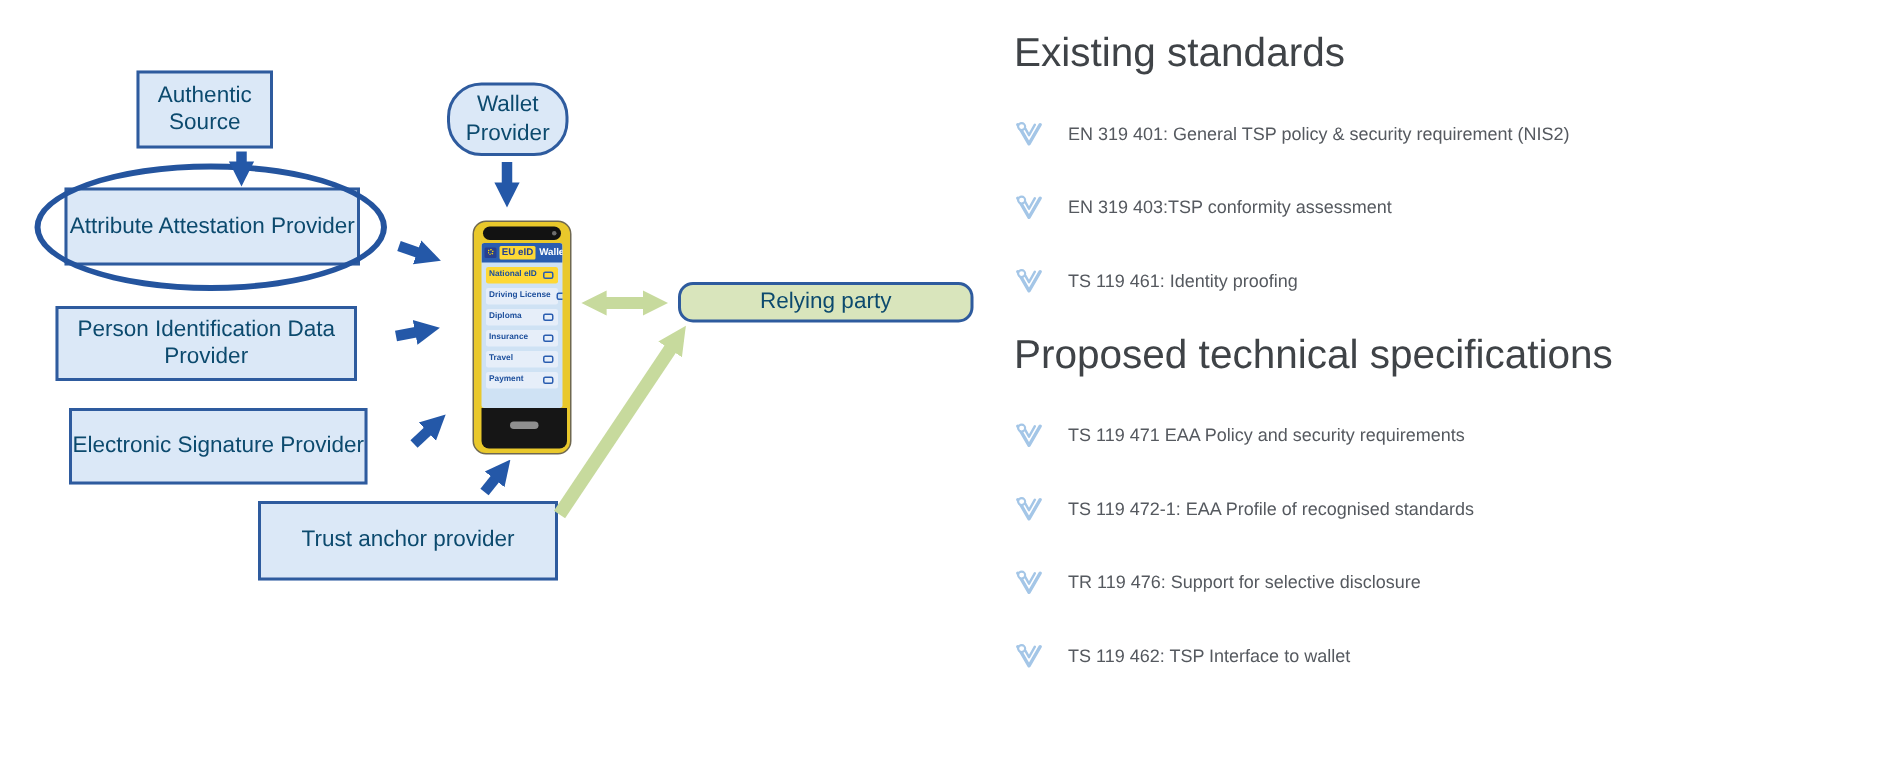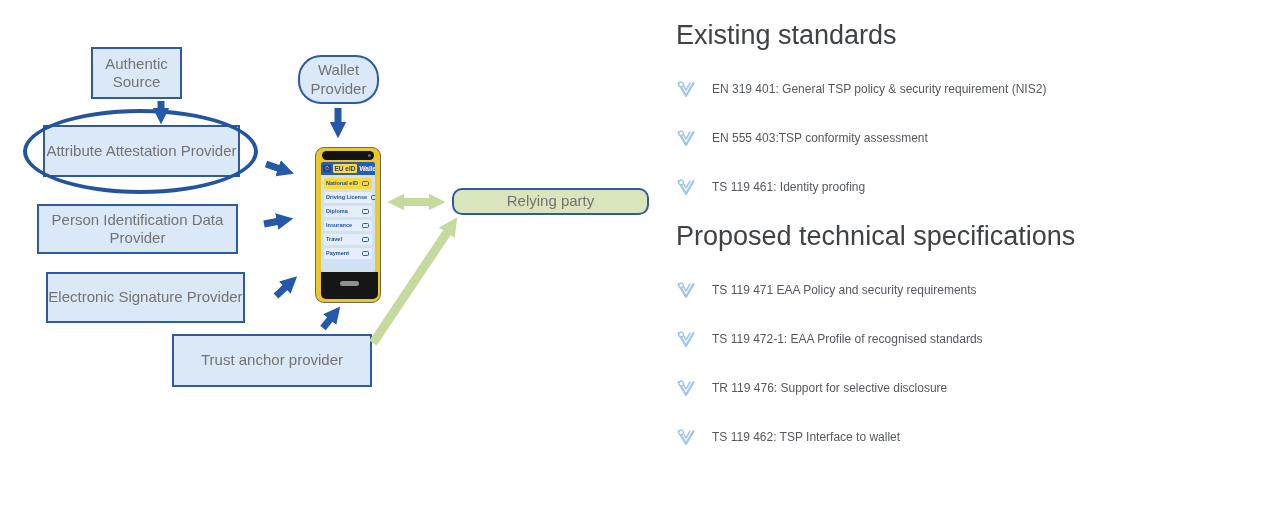--- a/index.html
+++ b/index.html
@@ -2,21 +2,21 @@
 <html style="--c-box-fill: #dbe8f7; --c-box-border: #2e5b9e; --c-ellipse: #24549e; --c-arrow-blue: #2458a8; --c-arrow-green: #c7da9d; --c-relying-fill: #d9e5bc; --c-phone-yellow: #e9c82b; --c-highlight-yellow: #fed835; --c-header-blue: #2a5db0;"><head>
 <meta charset="utf-8">
 <style>
   html,body{margin:0;padding:0;background:#fff;}
   .stage{position:relative;width:1261px;height:509px;background:#fff;overflow:hidden;
          font-family:"Liberation Sans",sans-serif;}
 
   
   .node{position:absolute;background:var(--c-box-fill);border:2px solid var(--c-box-border);
         display:flex;align-items:center;justify-content:center;text-align:center;
-        font-size:15px;line-height:1.22;color:#737373;box-sizing:border-box;z-index:2;}
+        font-size:15px;line-height:1.22;color:#0c4a6e;box-sizing:border-box;z-index:2;}
   .n-authentic{left:91px;top:47px;width:91px;height:52px;}
   .n-aap{left:43px;top:125px;width:197px;height:52px;border-width:2.5px;justify-content:center;}
   .n-pidp{left:37px;top:204px;width:201px;height:50px;}
   .n-esp{left:46px;top:272px;width:199px;height:51px;}
   .n-tap{left:172px;top:334px;width:200px;height:53px;}
   .n-wallet{left:298px;top:55px;width:81px;height:49px;border-radius:23px;}
   .n-relying{left:452px;top:188px;width:197px;height:27px;background:var(--c-relying-fill);z-index:2;border-radius:10px;}
 
   .ellipse{position:absolute;left:23px;top:109px;width:235px;height:85px;
            border:4.5px solid var(--c-ellipse);border-radius:50%;z-index:3;
@@ -164,21 +164,21 @@
               <circle cx="4.4" cy="3.2" r="2.2" fill="#fff" stroke="#a4c6e7" stroke-width="1.3"></circle>
             </svg></span>
           <span class="std-text">EN 319 401: General TSP policy &amp; security requirement (NIS2)</span>
         </div>
         <div class="std-item">
           <span class="std-bullet"><svg width="20" height="17" viewBox="0 0 18 16" fill="none">
               <path d="M2 2 L9 14 L16 2" stroke="#a4c6e7" stroke-width="2.1" stroke-linecap="round" stroke-linejoin="round"></path>
               <path d="M5.3 2 L9 8.6 L12.7 2" stroke="#a4c6e7" stroke-width="1.5" stroke-linecap="round" stroke-linejoin="round"></path>
               <circle cx="4.4" cy="3.2" r="2.2" fill="#fff" stroke="#a4c6e7" stroke-width="1.3"></circle>
             </svg></span>
-          <span class="std-text">EN 555 403:TSP conformity assessment</span>
+          <span class="std-text">EN 319 403:TSP conformity assessment</span>
         </div>
         <div class="std-item">
           <span class="std-bullet"><svg width="20" height="17" viewBox="0 0 18 16" fill="none">
               <path d="M2 2 L9 14 L16 2" stroke="#a4c6e7" stroke-width="2.1" stroke-linecap="round" stroke-linejoin="round"></path>
               <path d="M5.3 2 L9 8.6 L12.7 2" stroke="#a4c6e7" stroke-width="1.5" stroke-linecap="round" stroke-linejoin="round"></path>
               <circle cx="4.4" cy="3.2" r="2.2" fill="#fff" stroke="#a4c6e7" stroke-width="1.3"></circle>
             </svg></span>
           <span class="std-text">TS 119 461: Identity proofing</span>
         </div>
       </div>

